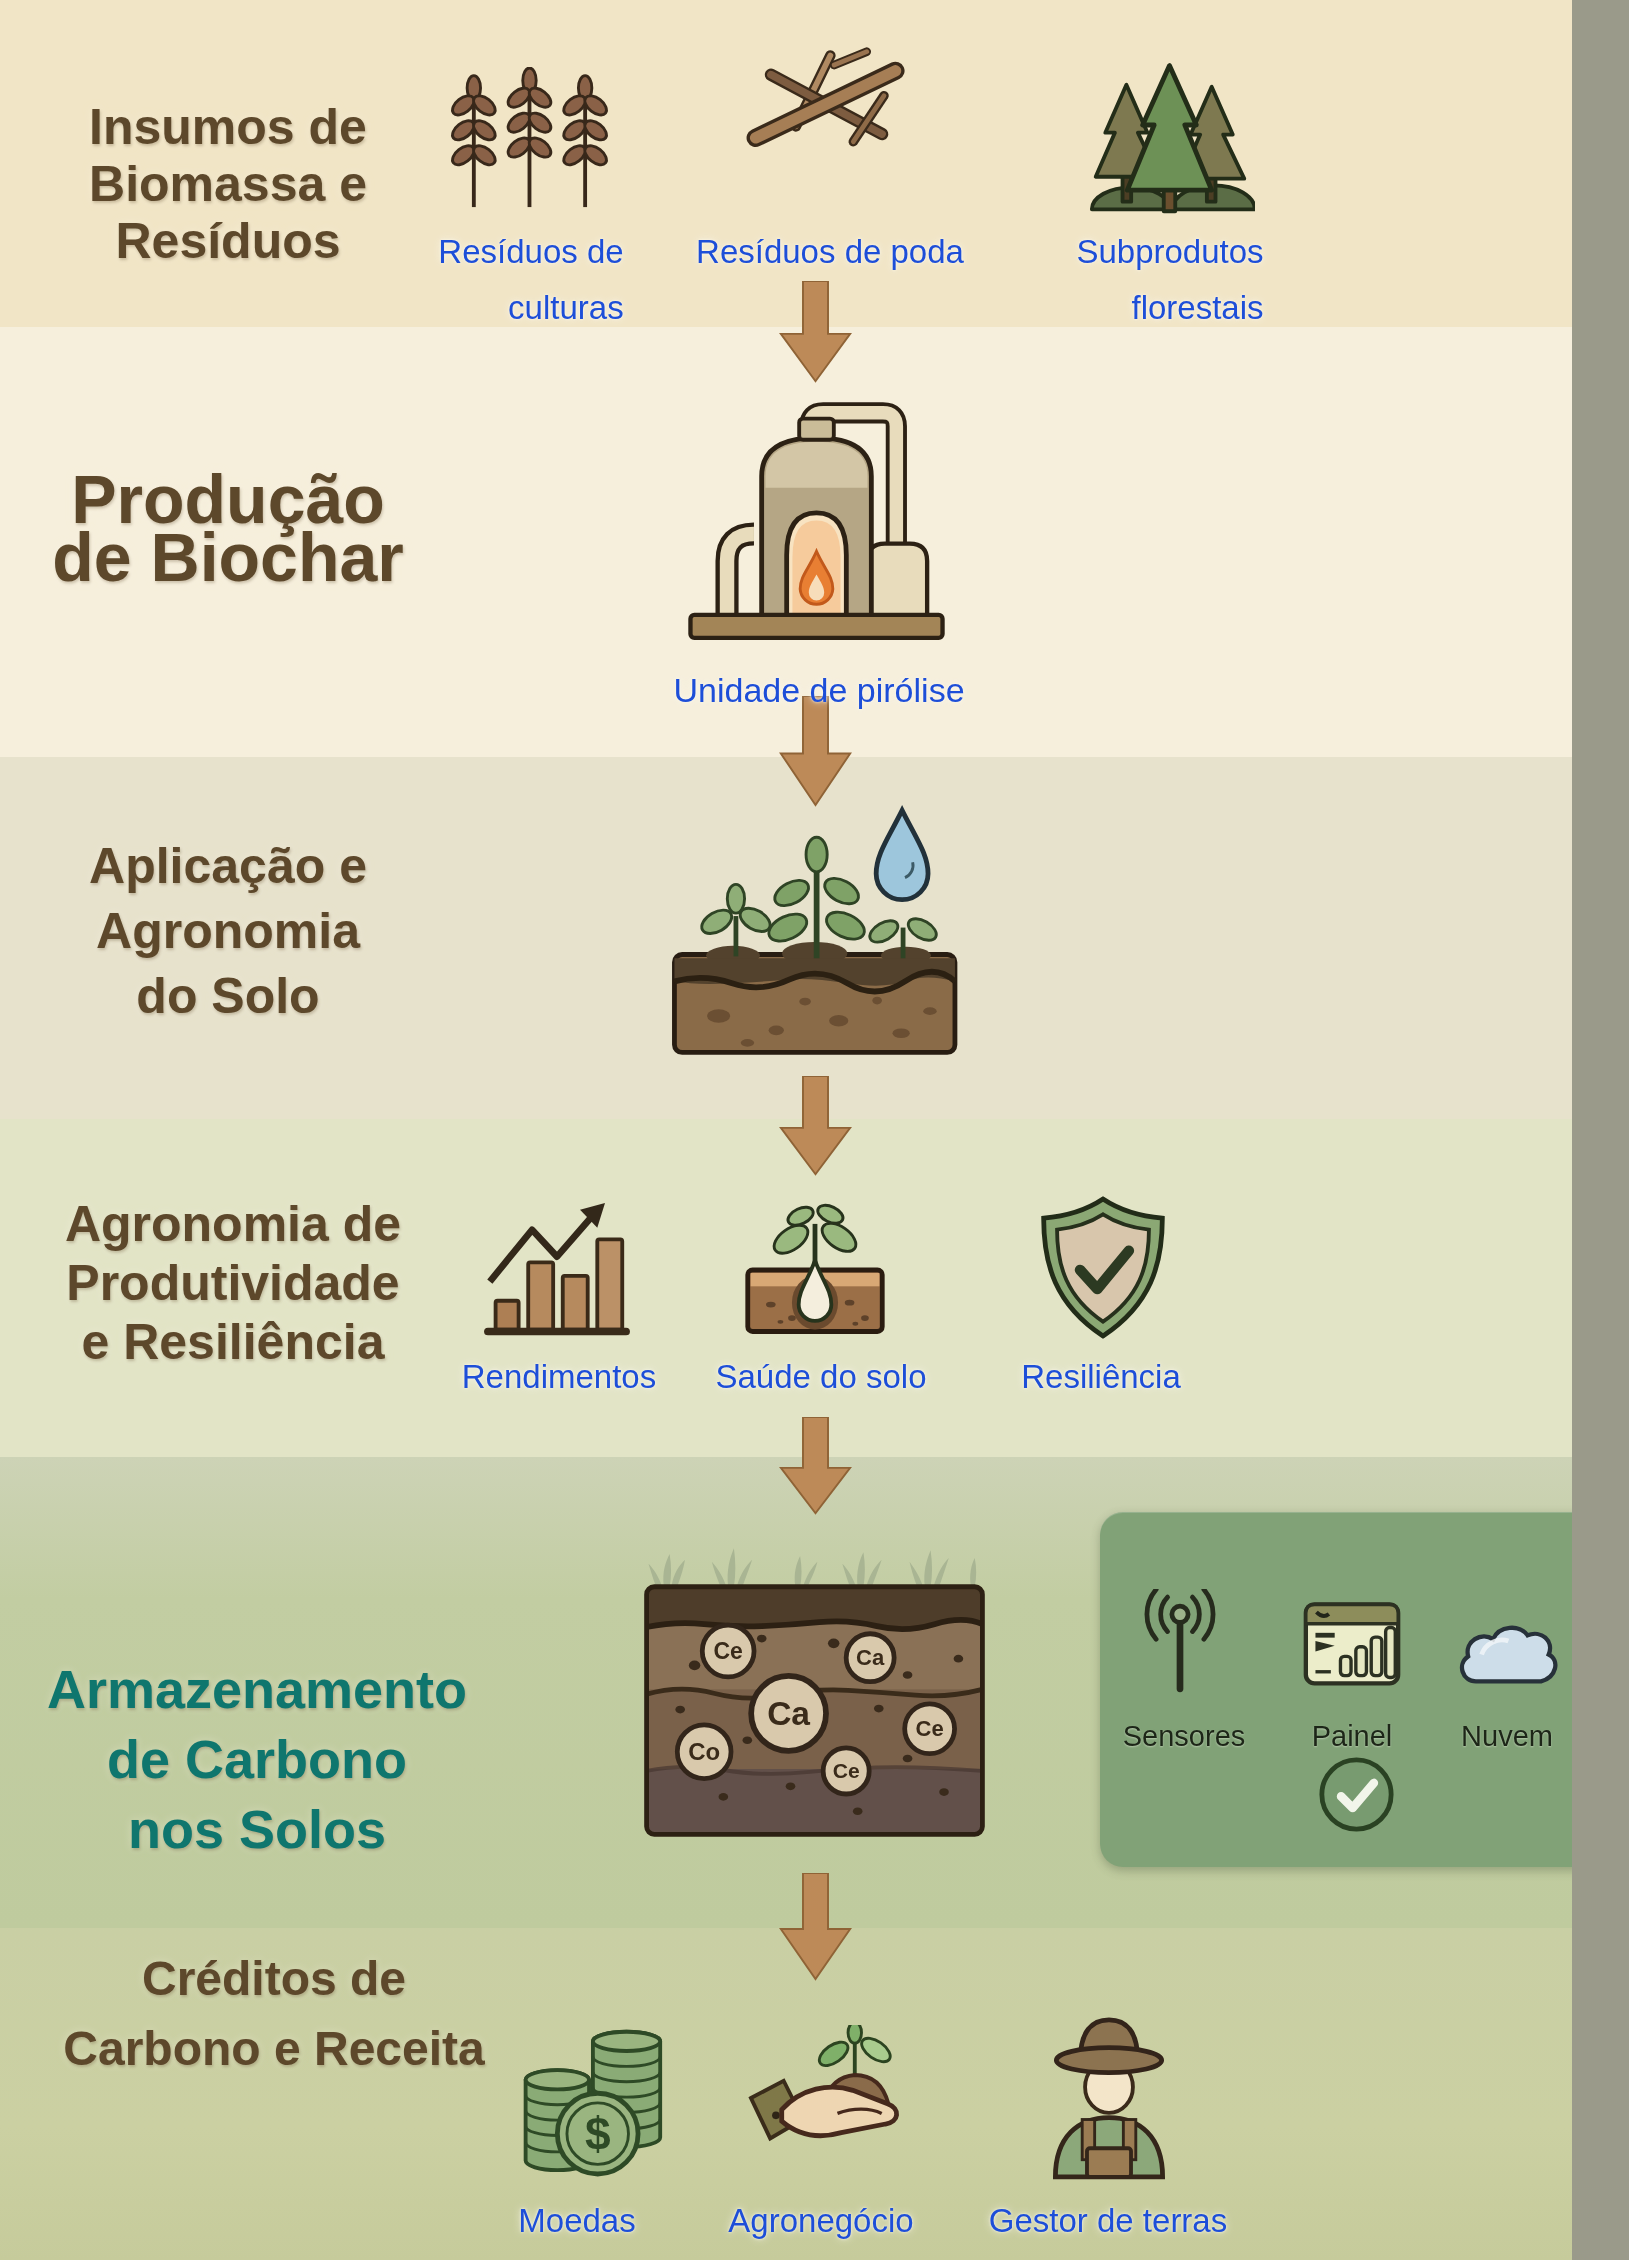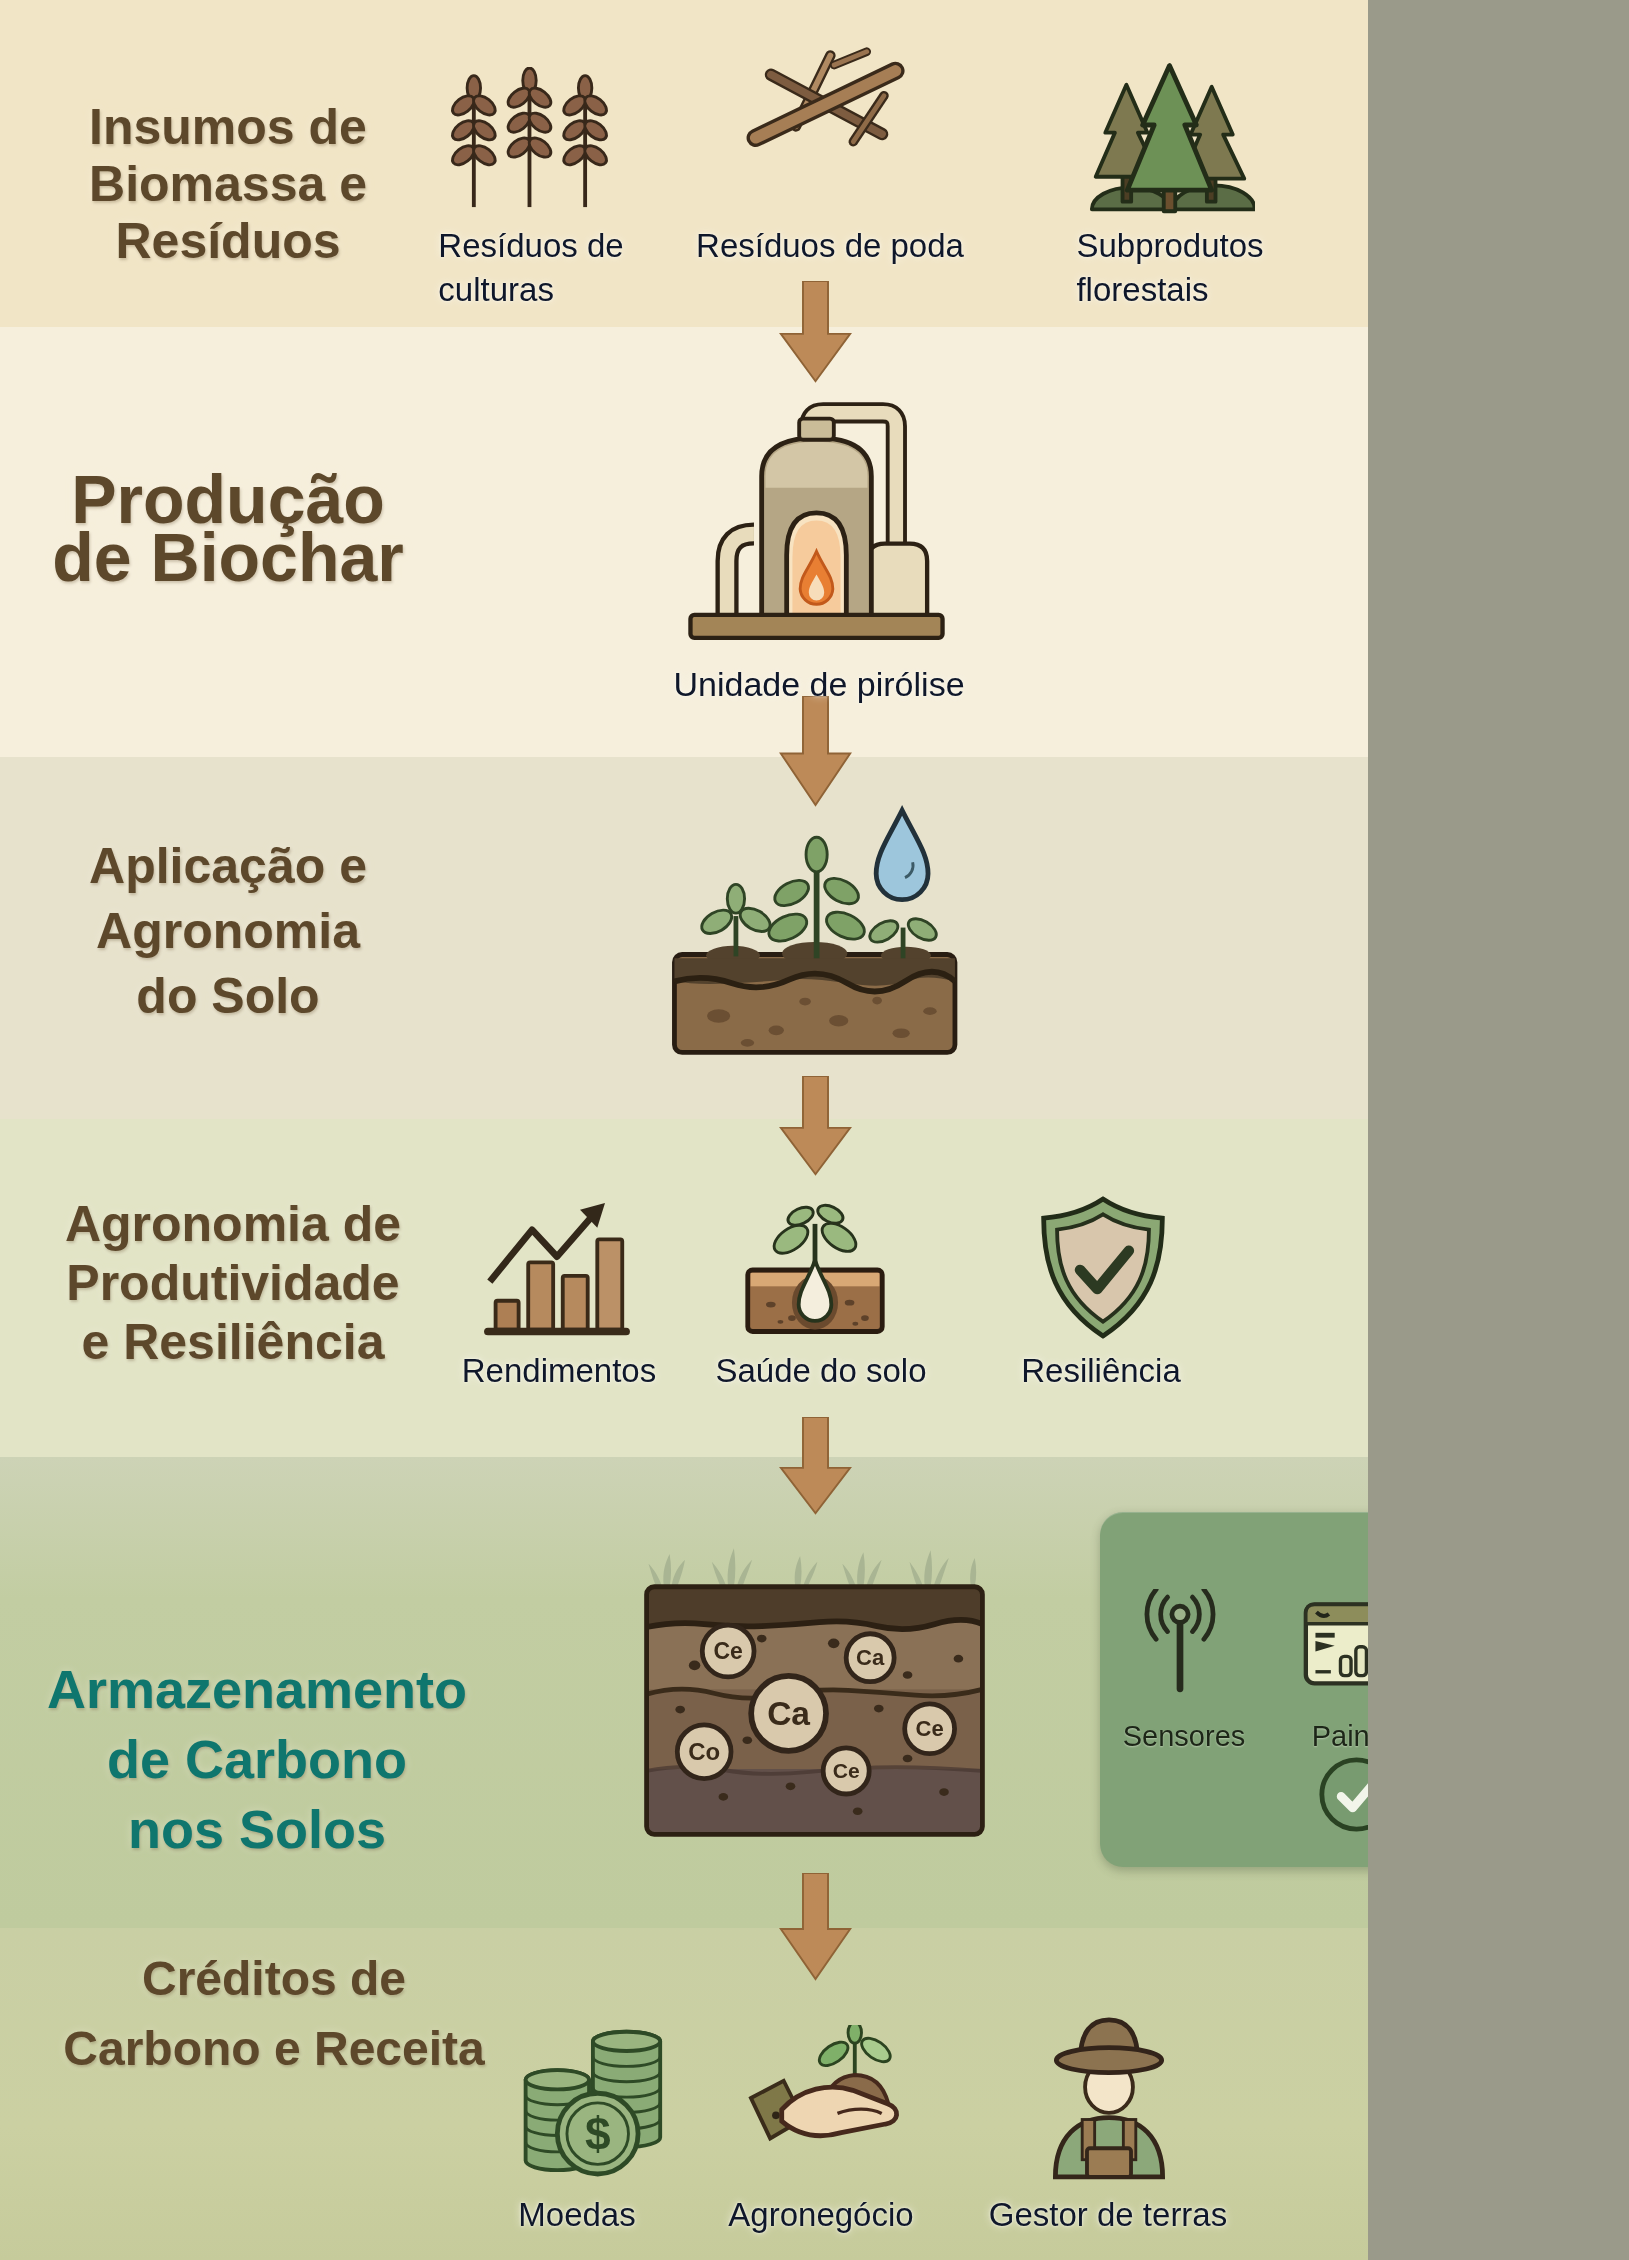--- a/index.html
+++ b/index.html
@@ -1,17 +1,17 @@
 <!DOCTYPE html>
 <html><head>
 <meta charset="utf-8">
 <style>
   html,body{margin:0;padding:0;background:#9a9a8a;}
   #canvas{
-    position:relative;width:1368px;height:2261px;overflow:hidden;
+    position:relative;width:1572px;height:2261px;overflow:hidden;
     font-family:"Liberation Sans",sans-serif;background:#f1e5c6;
   }
   .band{position:absolute;left:0;width:1629px;}
   .band-1{top:0;height:327px;background:#f1e5c6;}
   .band-2{top:327px;height:430px;background:#f6efdc;}
   .band-3{top:757px;height:362px;background:#e7e2cc;}
   .band-4{top:1119px;height:338px;background:#e2e4c6;}
   .band-5{top:1457px;height:471px;background:linear-gradient(180deg,#cdd3b6 0%,#c2cda2 30%,#bfcb9e 100%);}
   .band-6{top:1928px;height:332px;background:linear-gradient(180deg,#c9cfa4 0%,#cbd0a2 60%,#c6cb9b 100%);}
   .title{
@@ -20,22 +20,22 @@
     text-shadow:1px 1.9px 2.9px rgba(95,72,40,.28), 0 0 9.6px rgba(255,250,235,.35);
   }
   .t1{left:228px;top:99px;font-size:50px;line-height:57px;}
   .t2{left:228px;top:470px;font-size:68px;line-height:58px;}
   .t3{left:228px;top:834px;font-size:50px;line-height:65px;text-align:center;}
   .t4{left:233px;top:1195px;font-size:50px;line-height:59px;}
   .t5{left:257px;top:1654px;font-size:54px;line-height:70px;color:#0f766e;}
   .t6{left:266px;top:1944px;font-size:48px;line-height:70px;margin-left:8px;}
   .caption{
     position:absolute;transform:translateX(-50%);width:max-content;
-    white-space:pre-line;text-align:left;color:#0f172a;
-    font-size:33px;line-height:44px;
+    white-space:pre-line;text-align:right;color:#1d4ed8;
+    font-size:33px;line-height:56px;
     text-shadow:0 0 2.9px rgba(252,250,240,.95), 0 0 8.6px rgba(252,250,240,.8);
   }
   .icon{position:absolute;}
   .arrow{position:absolute;left:777px;width:77px;}
   .panel{
     position:absolute;left:1100px;top:1512px;width:509px;height:355px;
     background:#81a277;border-radius:23px;
     box-shadow:0 3.8px 9.6px rgba(60,72,50,.30), inset 0 1px 0 rgba(255,255,255,.18);
   }
   .panel-title{

